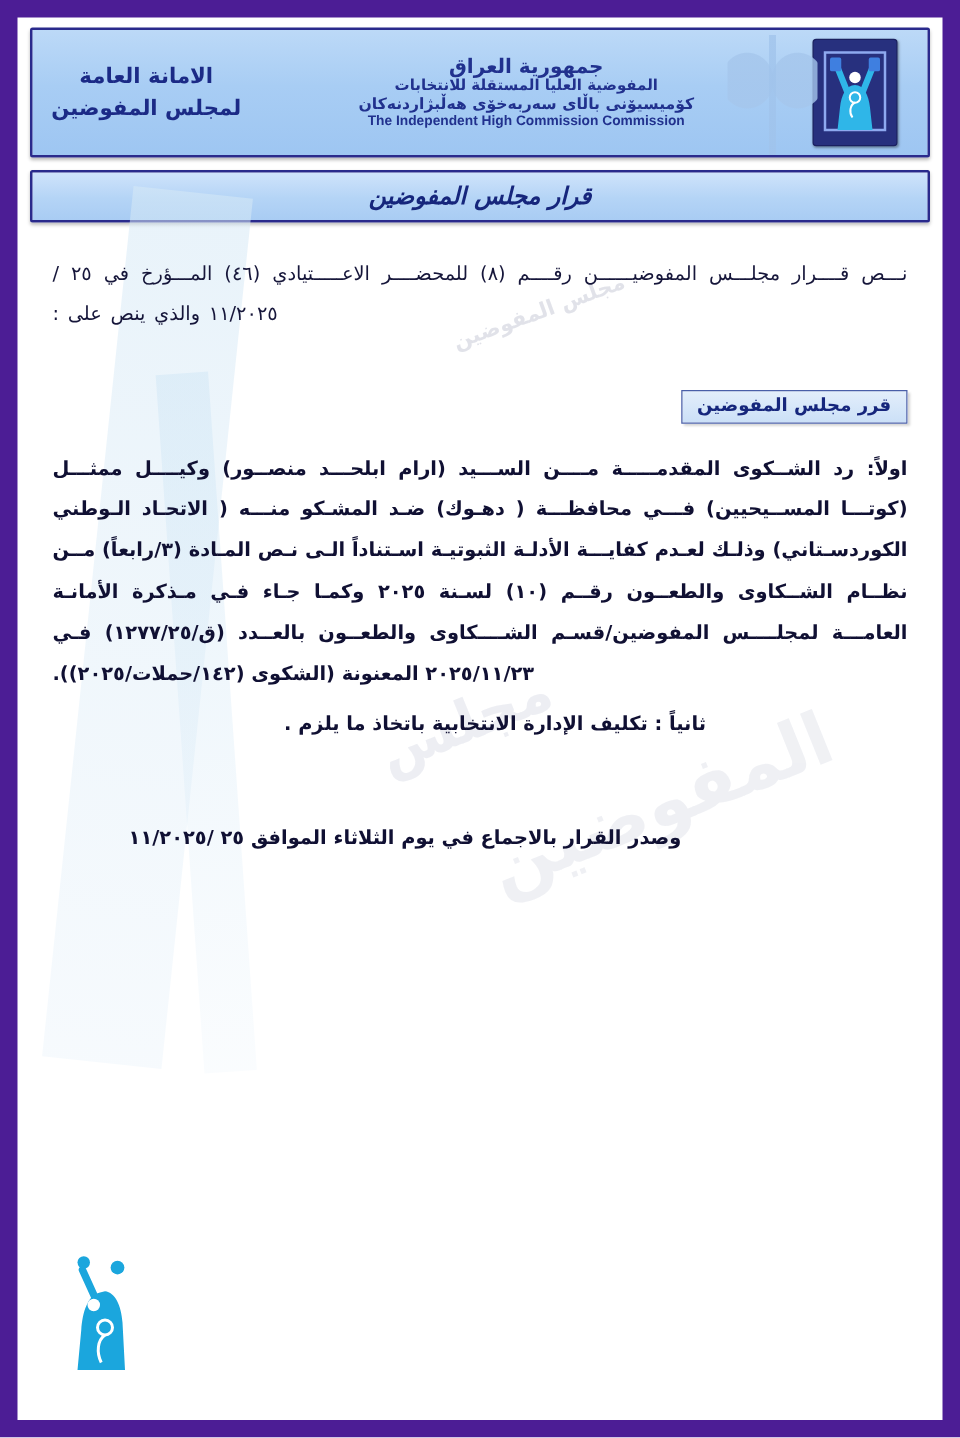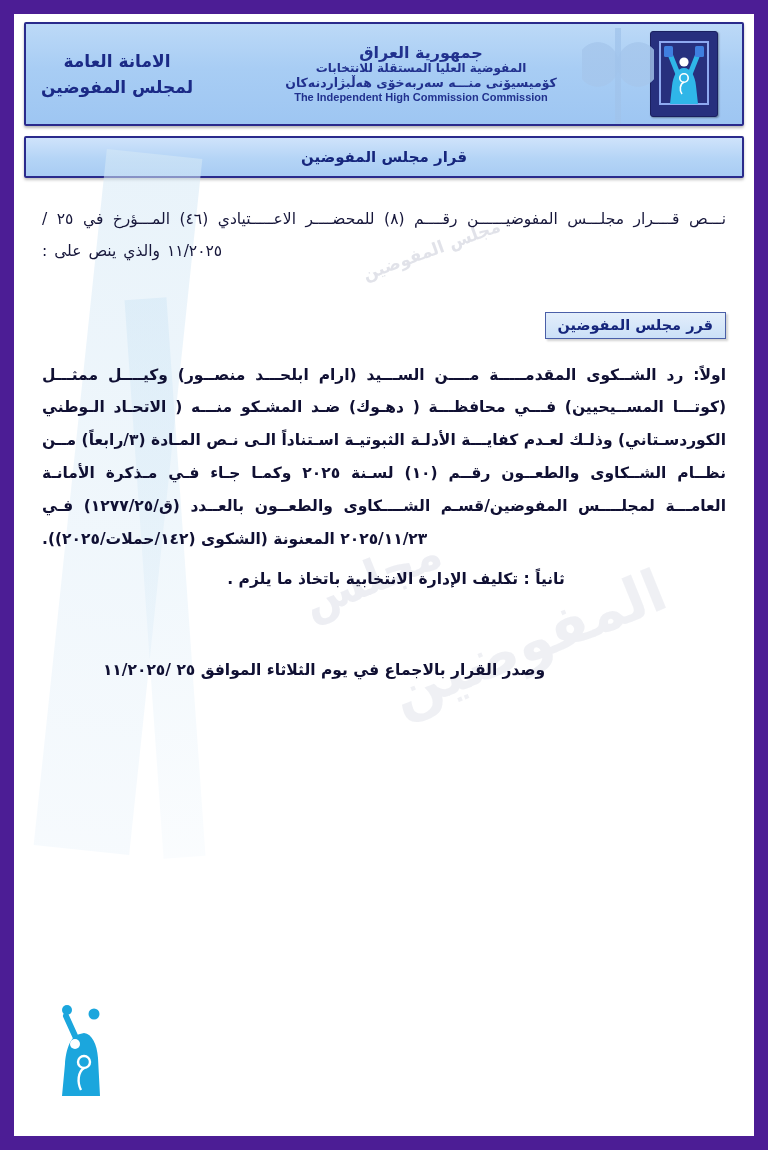--- a/index.html
+++ b/index.html
@@ -117,21 +117,22 @@
     border-radius: 2px;
     background: linear-gradient(180deg, #cfe3fb 0%, #b4d4f6 55%, #a9ccf3 100%);
     box-shadow: 0 2px 3px rgba(0,0,0,0.25);
     display: flex;
     align-items: center;
     justify-content: center;
   }
   .titlebar-text {
     color: #16267c;
     font-weight: bold;
-    font-size: 15px;
+    font-size: 19px;
+    font-style: italic;
   }
 
   
   .body-area {
     position: relative;
     margin: 0 10px;
     padding: 26px 18px 0 18px;
     height: 880px;
     box-sizing: border-box;
   }
@@ -261,21 +262,21 @@
           <rect x="44" y="14" width="9" height="11" rx="1.5" fill="#3f7fe0"></rect>
           <circle cx="33" cy="30" r="4.6" fill="#ffffff"></circle>
           <circle cx="33" cy="46" r="4.2" fill="none" stroke="#ffffff" stroke-width="1.6"></circle>
           <path d="M33 50 C29 52 28 58 31 62" stroke="#ffffff" stroke-width="1.6" fill="none"></path>
         </svg>
       </div>
 
       <div class="header-center">
         <span class="hc-line hc-ar1">جمهورية العراق</span>
         <span class="hc-line hc-ar2">المفوضية العليا المستقلة للانتخابات</span>
-        <span class="hc-line hc-ku">کۆمیسیۆنی منـــه سەربەخۆی هەڵبژاردنەکان</span>
+        <span class="hc-line hc-ku">کۆمیسیۆنی باڵای سەربەخۆی هەڵبژاردنەکان</span>
         <span class="hc-line hc-en">The Independent High Commission Commission</span>
       </div>
 
       <div class="header-right">
         <div>الامانة العامة</div>
         <div>لمجلس المفوضين</div>
       </div>
     </div>
 
     <div class="titlebar">

